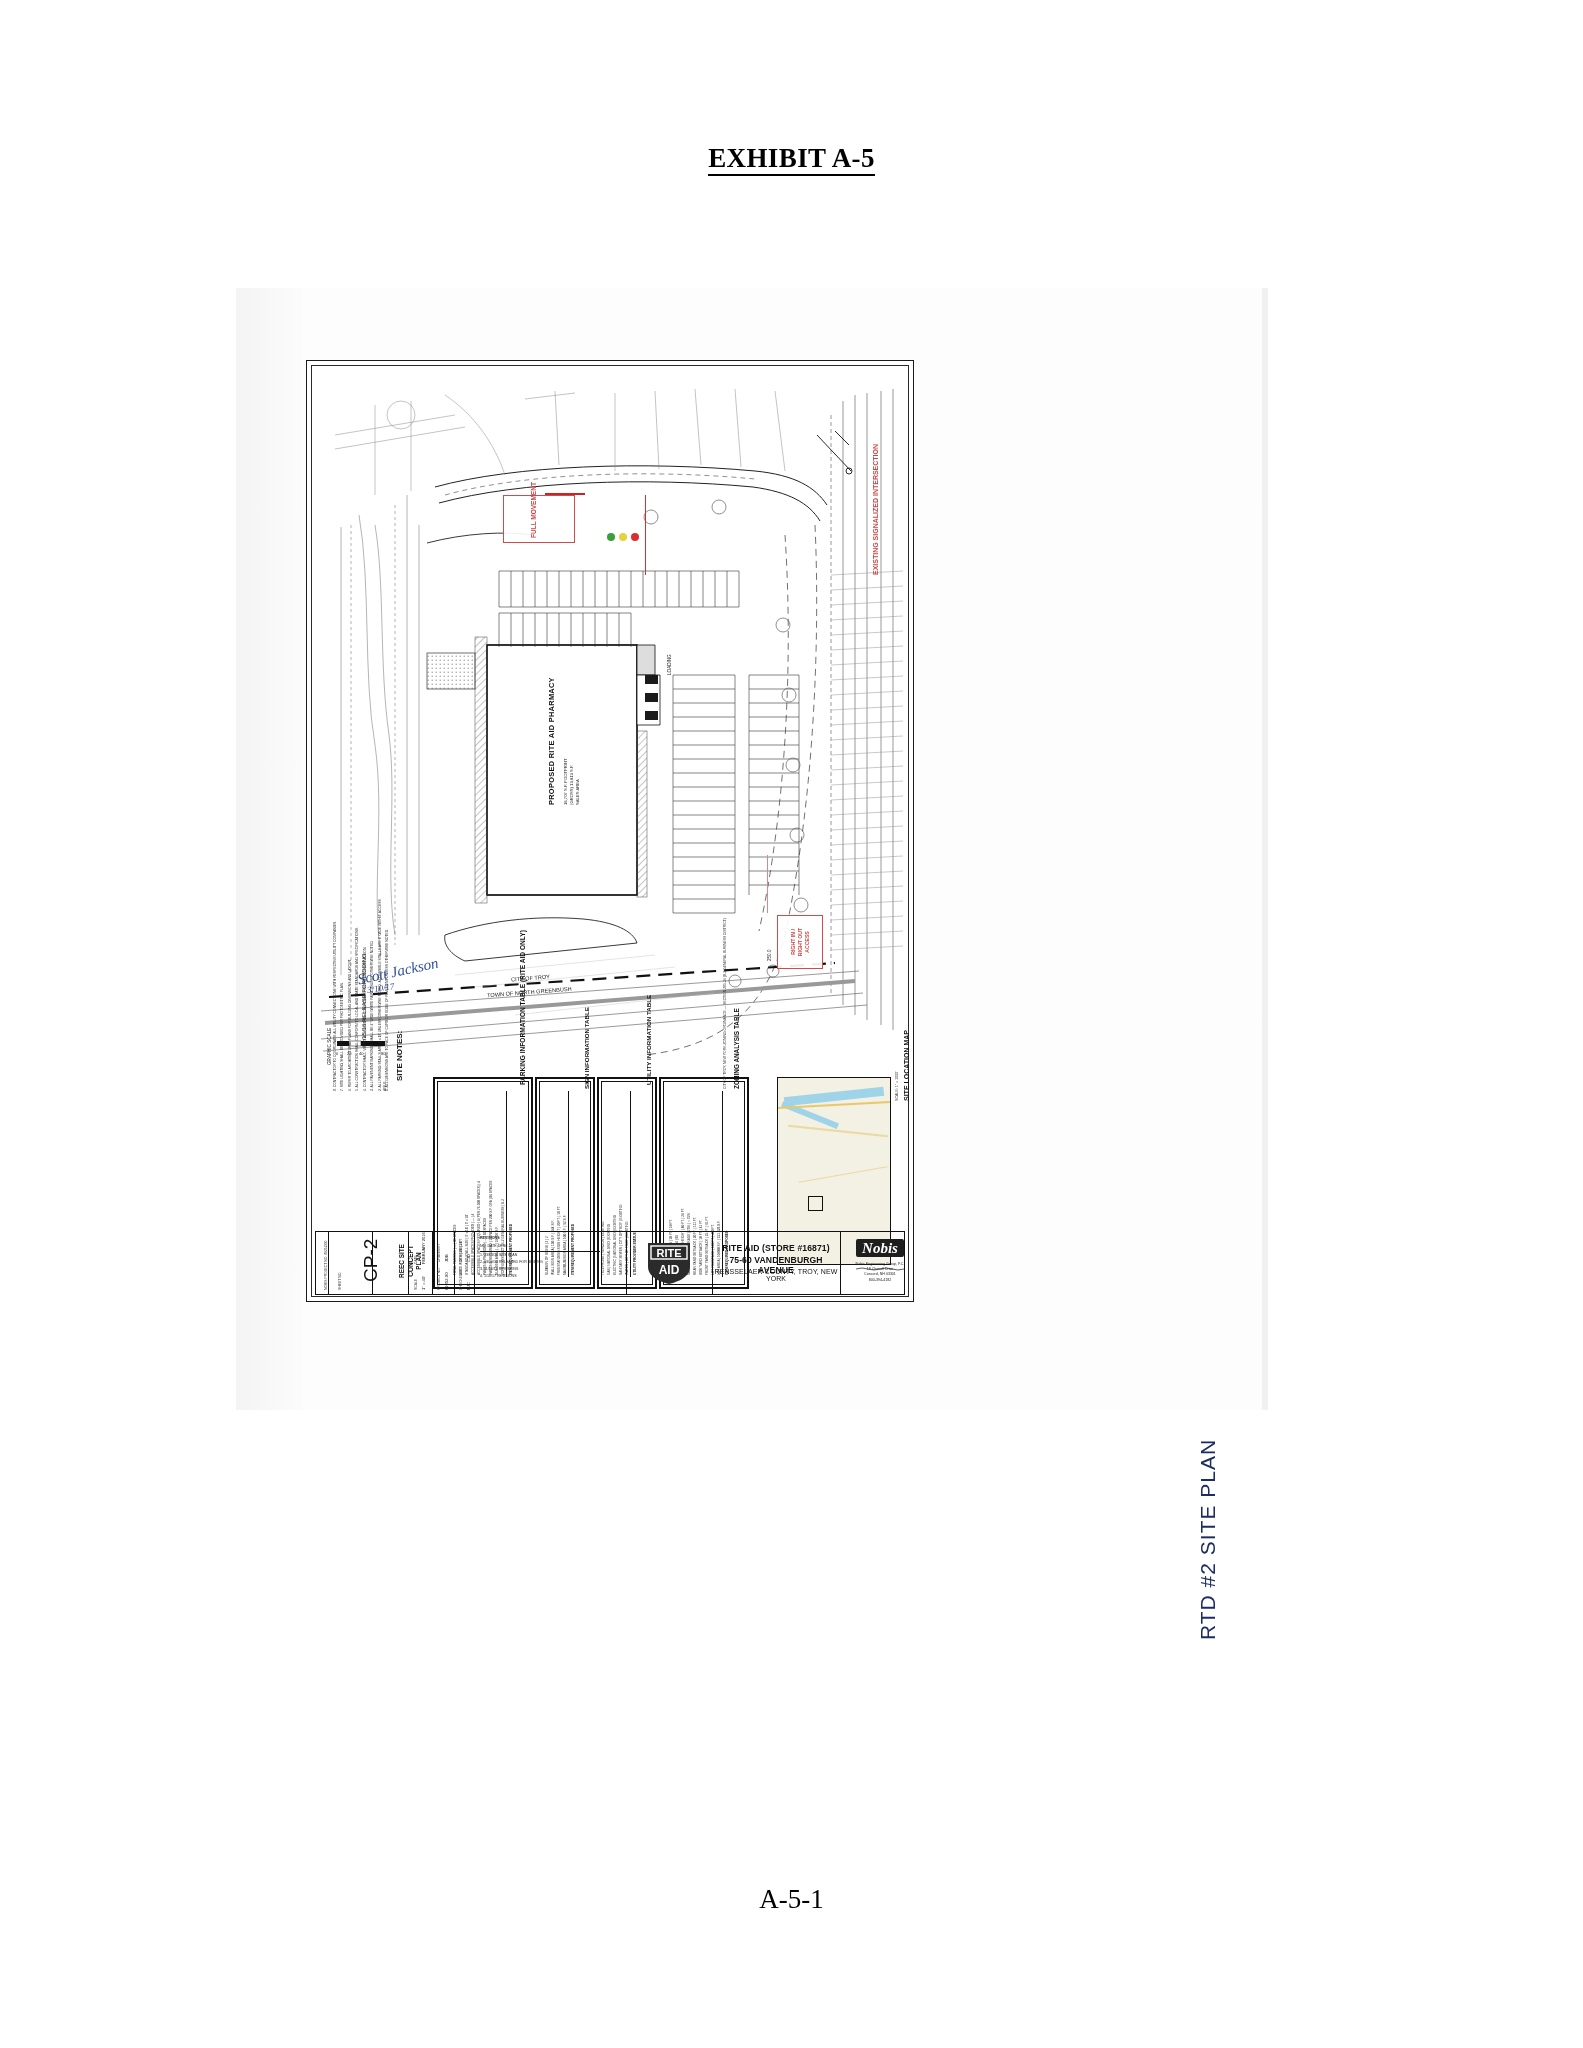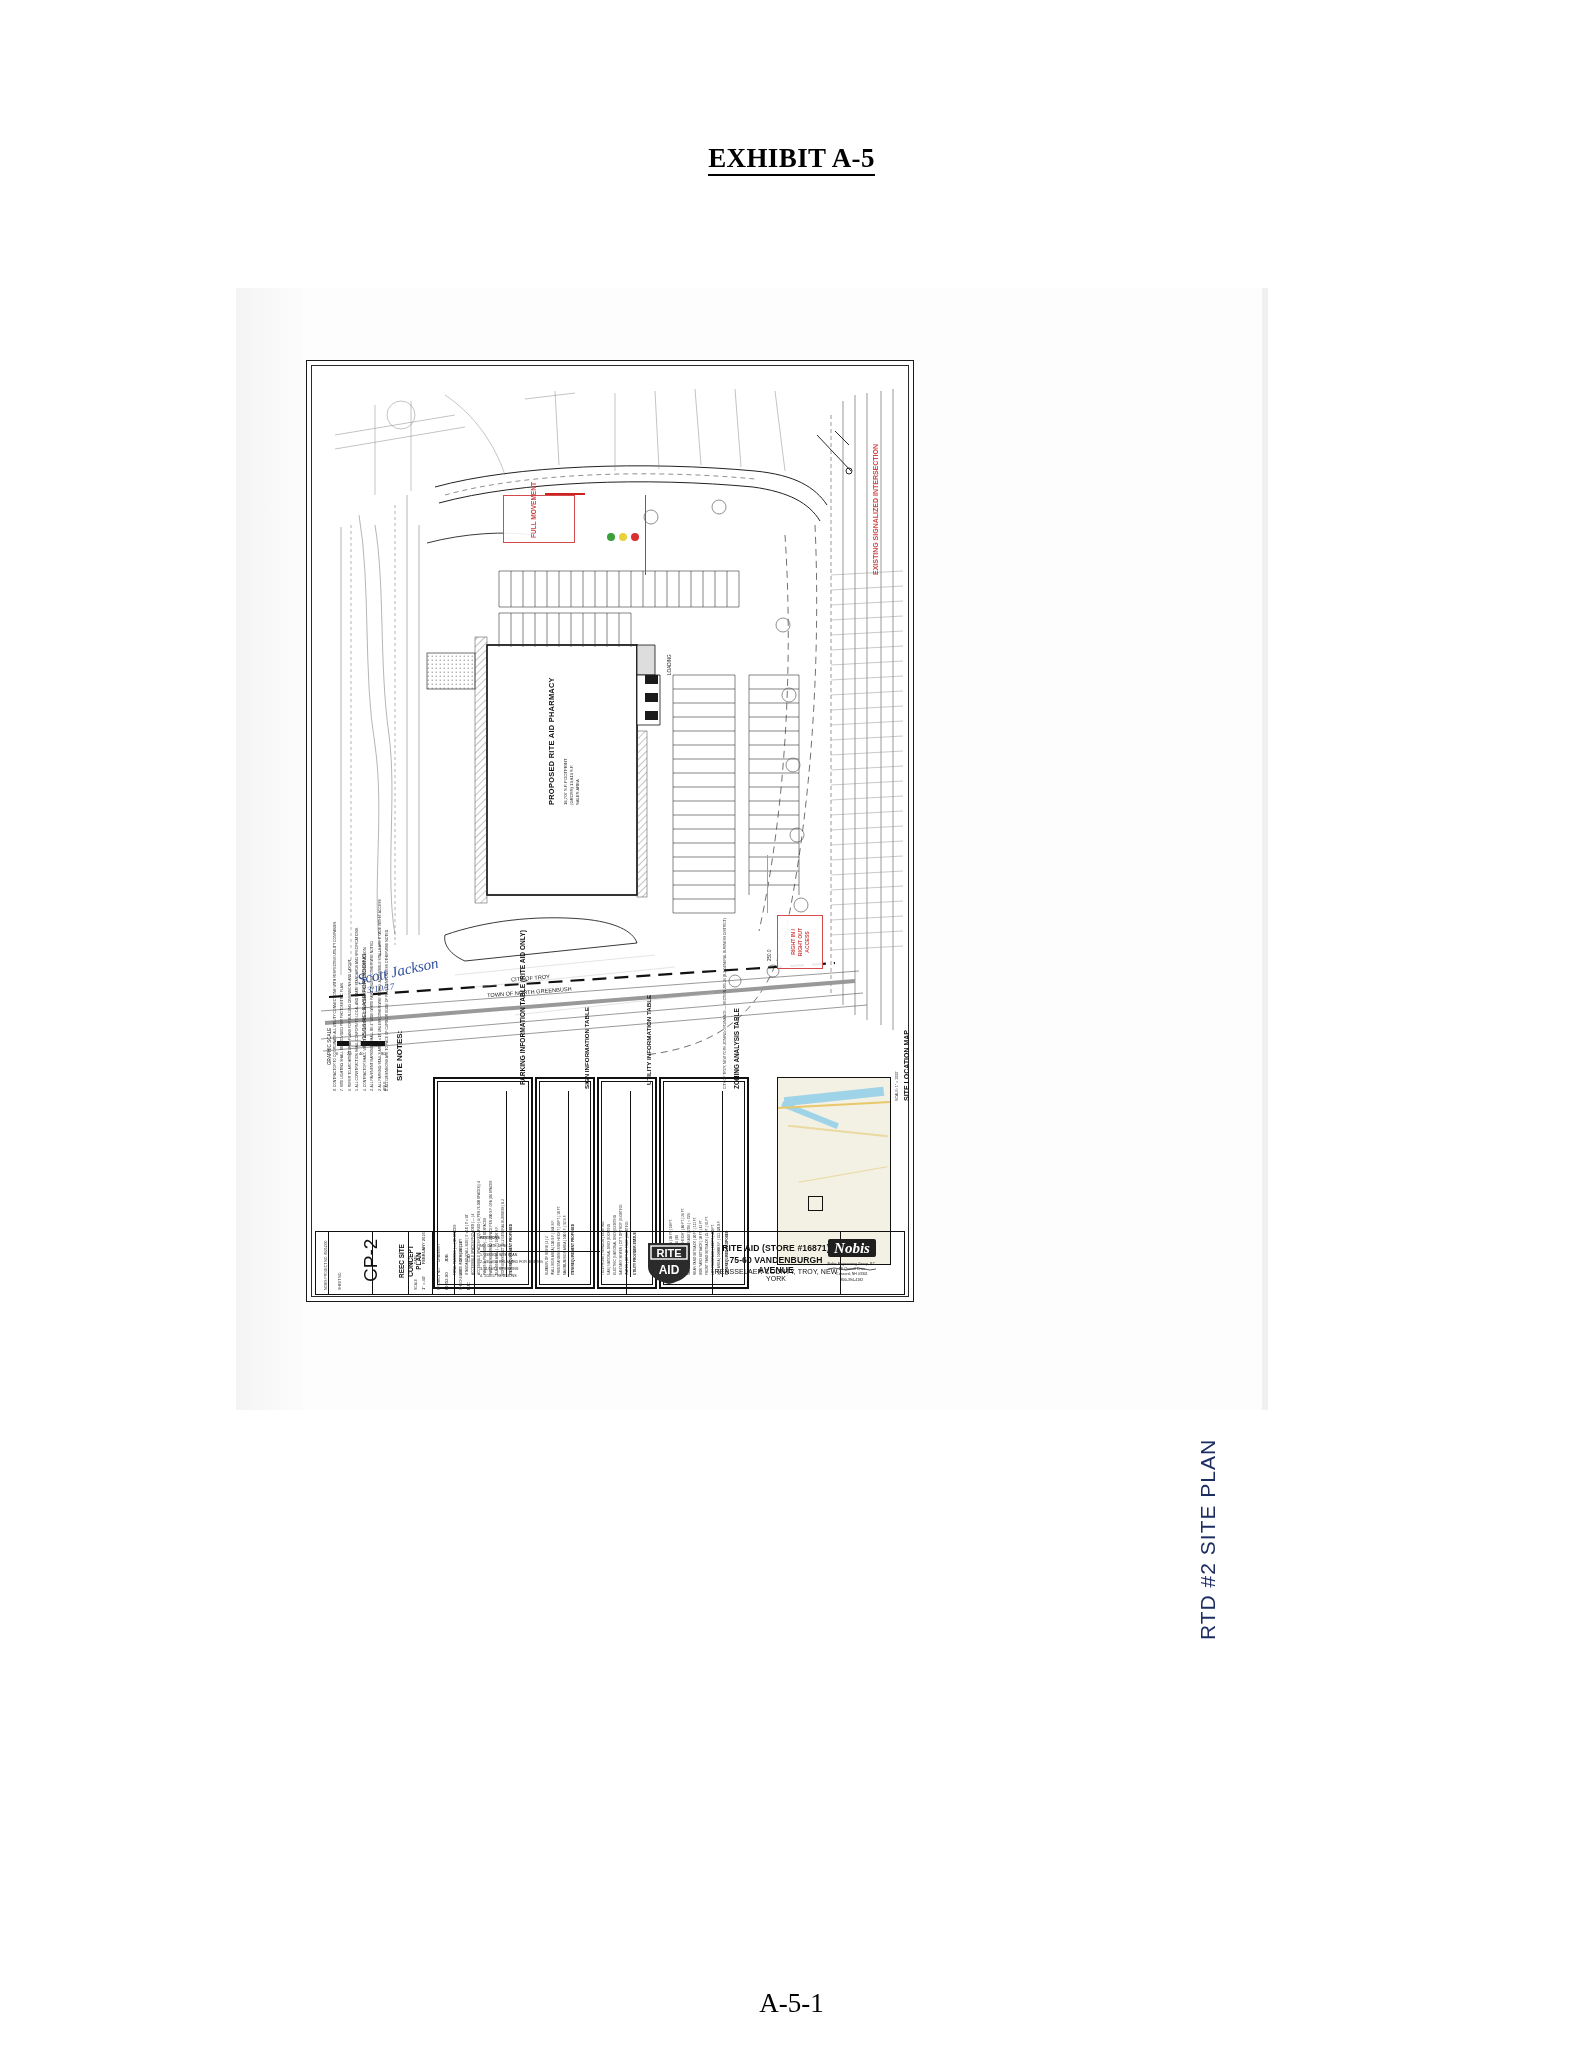--- a/index.html
+++ b/index.html
@@ -5,21 +5,21 @@
   html,body{margin:0;padding:0;background:#fff;}
   body{width:1583px;height:2048px;position:relative;font-family:"Liberation Serif",serif;-webkit-font-smoothing:none;}
   .page{position:absolute;inset:0;background:#ffffff;}
 
   
   .exhibit-title{position:absolute;top:143px;left:0;width:1583px;text-align:center;
     font-family:"Liberation Serif",serif;font-weight:bold;font-size:27px;letter-spacing:.4px;}
   .exhibit-title span{border-bottom:2px solid #000;padding-bottom:1px;}
   .exhibit-sub{position:absolute;top:196px;left:0;width:1583px;text-align:center;
     font-family:"Liberation Serif",serif;font-weight:bold;font-size:25px;letter-spacing:.4px;}
-  .page-footer{position:absolute;top:1988px;left:0;width:1583px;text-align:center;
+  .page-footer{position:absolute;top:1884px;left:0;width:1583px;text-align:center;
     font-family:"Liberation Serif",serif;font-size:27px;}
 
   
   .scan{position:absolute;left:302px;top:288px;width:960px;height:1122px;
      background:#fdfdfd;box-shadow:0 0 0 0 #fff;}
   .scan-shadow{position:absolute;left:236px;top:288px;width:1032px;height:1122px;
      background:linear-gradient(90deg,#f4f4f4 0%, #fafafa 5%, #ffffff 10%, #ffffff 90%, #f0f0f0 100%);}
   .sheet{position:absolute;left:306px;top:360px;width:606px;height:940px;
      border:1.6px solid #1a1a1a;background:#ffffff;overflow:hidden;}
   .sheet-inner{position:absolute;inset:4px;border:0.8px solid #2a2a2a;}
@@ -528,21 +528,21 @@
           </svg>
         </div>
       </div>
 
       <div class="tb-cell" style="left:396px;width:128px;">
         <div style="position:absolute;left:0;top:11px;width:128px;text-align:center;" class="proj-t1">RITE AID (STORE #16871)</div>
         <div style="position:absolute;left:0;top:23px;width:128px;text-align:center;" class="proj-t2">75-60 VANDENBURGH AVENUE</div>
         <div style="position:absolute;left:0;top:36px;width:128px;text-align:center;" class="proj-t3">RENSSELAER COUNTY, TROY, NEW YORK</div>
       </div>
 
-      <div class="tb-cell" style="left:504px;width:64px;border-right:none;">
+      <div class="tb-cell" style="left:532px;width:64px;border-right:none;">
         <div style="position:absolute;left:8px;top:7px;width:48px;height:18px;background:#1e1e1e;border-radius:2px;display:flex;align-items:center;justify-content:center;">
           <span class="nobis-word">Nobis</span>
         </div>
         <div style="position:absolute;left:8px;top:25px;width:48px;height:3px;">
           <svg width="48" height="4">
               <path d="M0 2 Q 6 0 12 2 T 24 2 T 36 2 T 48 2" stroke="#333" fill="none" stroke-width="0.8"></path>
             </svg>
         </div>
         <div class="nobis-addr" style="position:absolute;left:2px;top:30px;width:60px;white-space:pre-line;">Nobis Engineering Group, P.C.
 18 Chenell Drive

